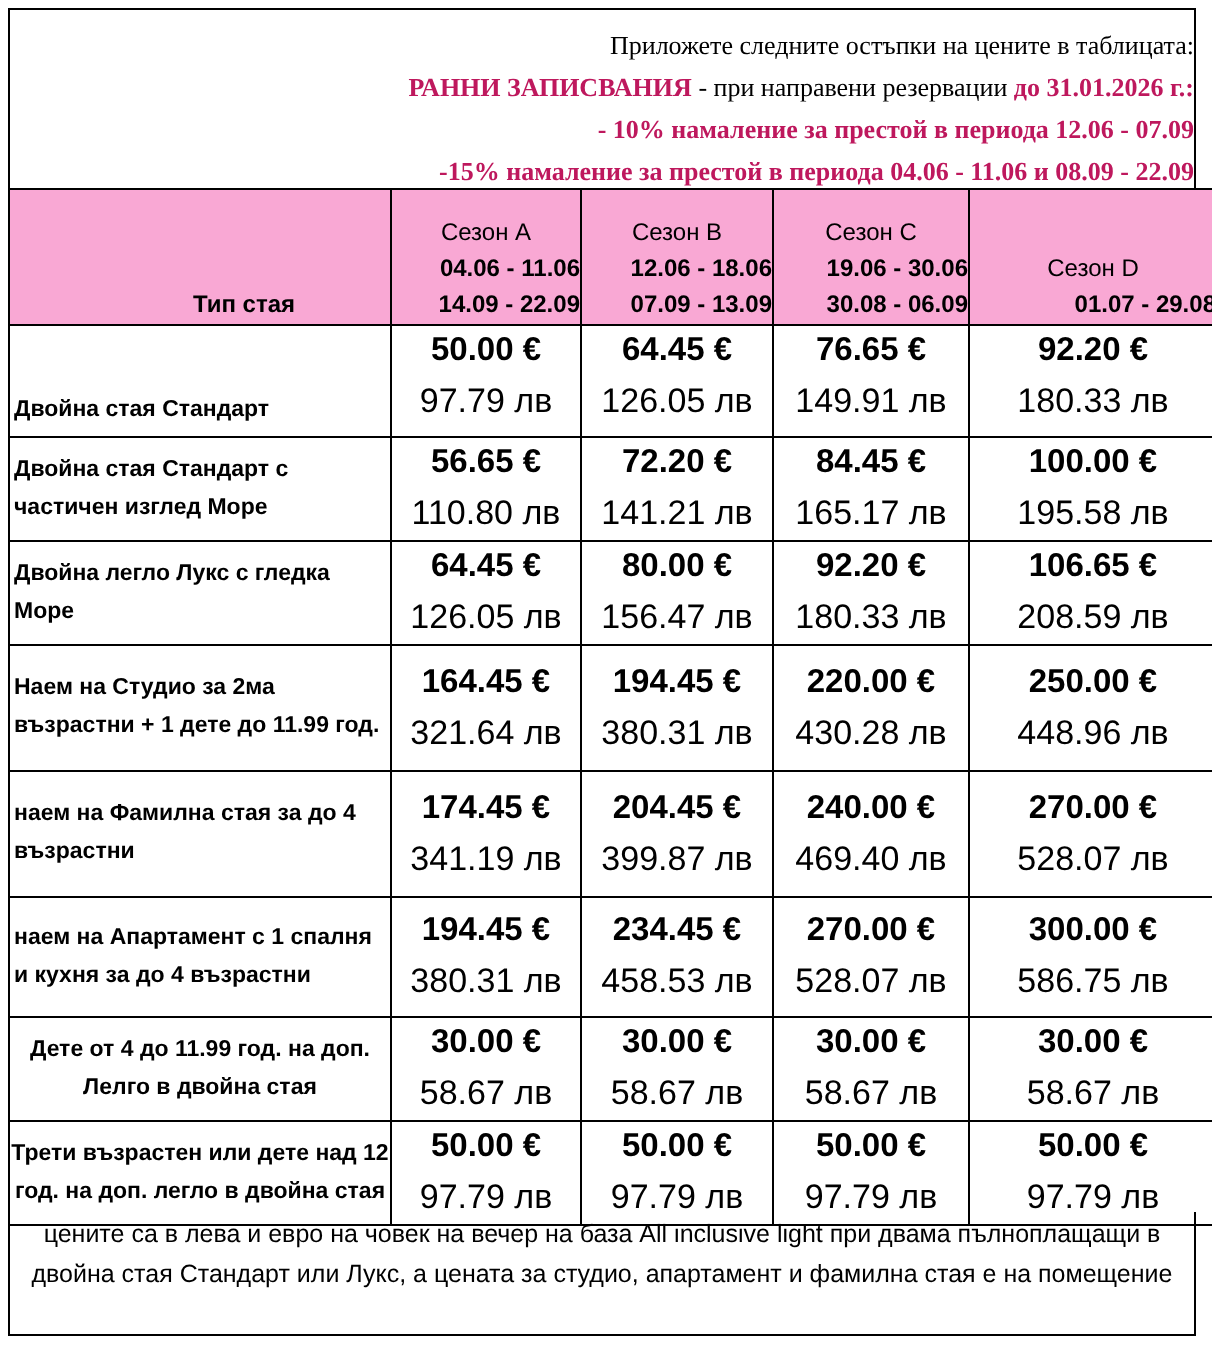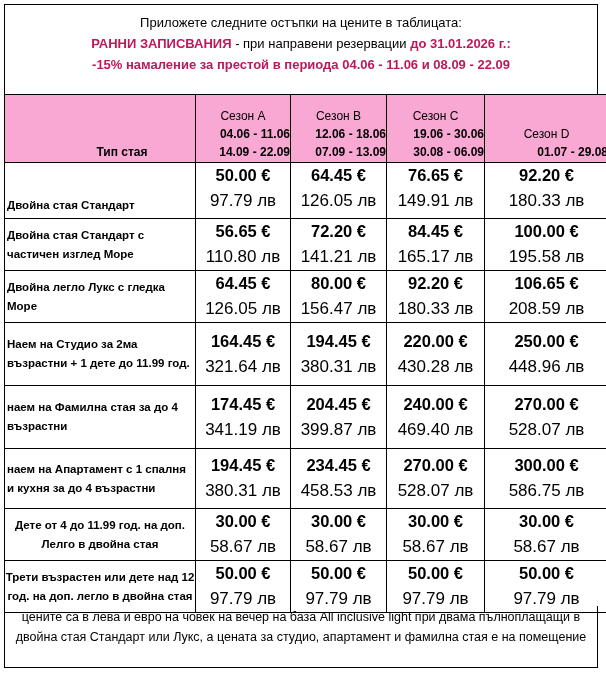--- a/index.html
+++ b/index.html
@@ -1,20 +1,20 @@
 <!DOCTYPE html>
 <html><head>
 <meta charset="utf-8">
 <style>
   html, body { margin:0; padding:0; background:#ffffff; }
   body { width:606px; height:674px; position:relative; overflow:hidden;
          font-family:"Liberation Sans", sans-serif; color:#000; }
   .notice { position:absolute; left:4px; top:4px; width:594px; height:90px;
             border:1.5px solid #000; box-sizing:border-box; border-bottom:none;
-            text-align:center; font-size:13px; line-height:21px; padding-top:7px; }
+            text-align:right; font-size:13px; line-height:21px; padding-top:7px;font-family:Liberation Serif, serif; }
   .notice .red { color:#be185d; font-weight:bold; }
   table { position:absolute; left:4px; top:94px; border-collapse:collapse;
           table-layout:fixed; width:604px; }
   td, th { border:1.5px solid #000; padding:0; }
   col.c0 { width:191px; } col.c1 { width:95px; } col.c2 { width:96px; }
   col.c3 { width:98px; } col.c4 { width:124px; }
   thead th { background:#f9a8d4; font-size:12px; font-weight:normal; vertical-align:bottom;
              text-align:center; line-height:18px; padding-bottom:1px; height:66px; }
   thead th .dates { font-weight:bold;text-align:right; }
   thead th.type { font-weight:bold;padding-left:44px; }
@@ -36,20 +36,21 @@
   .footer { position:absolute; left:4px; top:606px; width:594px; height:62px;
             border:1.5px solid #000; border-top:none; box-sizing:border-box;
             text-align:center; font-size:12.5px; line-height:20px; padding-top:1px; }
 </style>
 </head>
 <body>
 
 <div class="notice">
   <div>Приложете следните остъпки на цените в таблицата:</div>
   <div><span class="red">РАННИ ЗАПИСВАНИЯ</span><span> - при направени резервации </span><span class="red">до 31.01.2026 г.:</span></div>
+  <div class="red">- 10% намаление за престой в периода 12.06 - 07.09</div>
   <div class="red">-15% намаление за престой в периода 04.06 - 11.06 и 08.09 - 22.09</div>
 </div>
 
 <table>
   <colgroup>
       <col class="c0">
       <col class="c1">
       <col class="c2">
       <col class="c3">
       <col class="c4">

